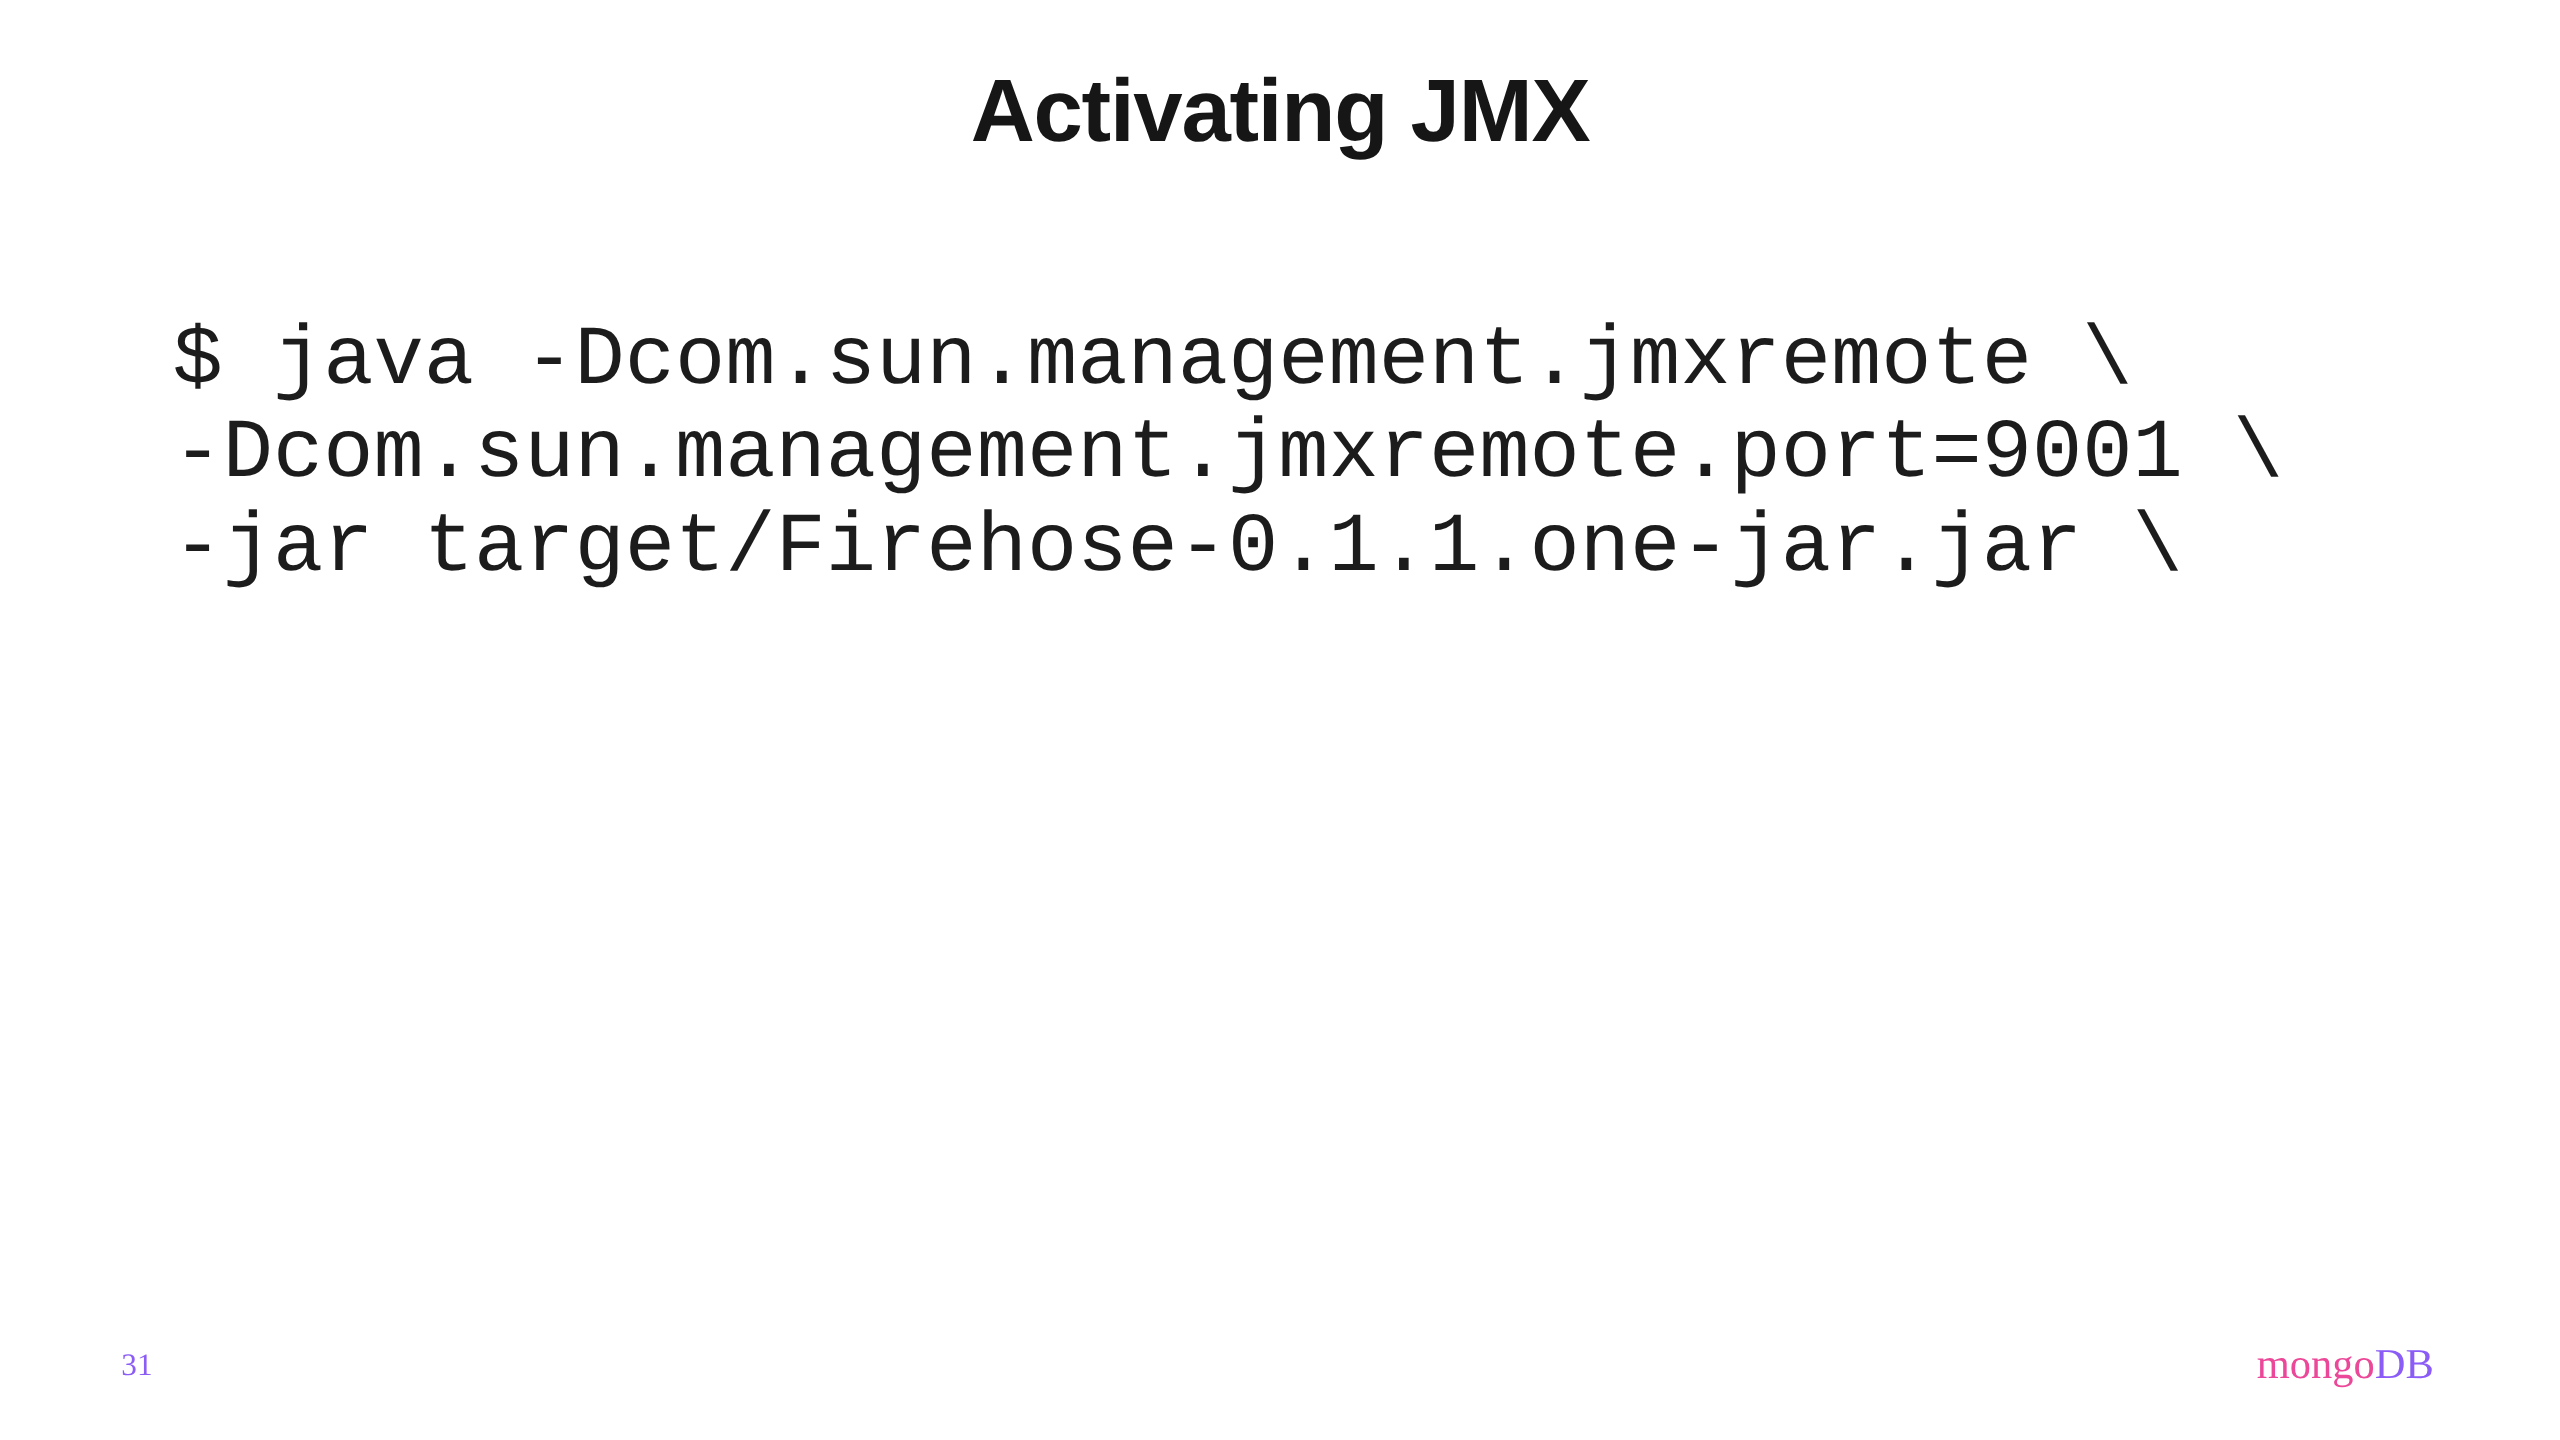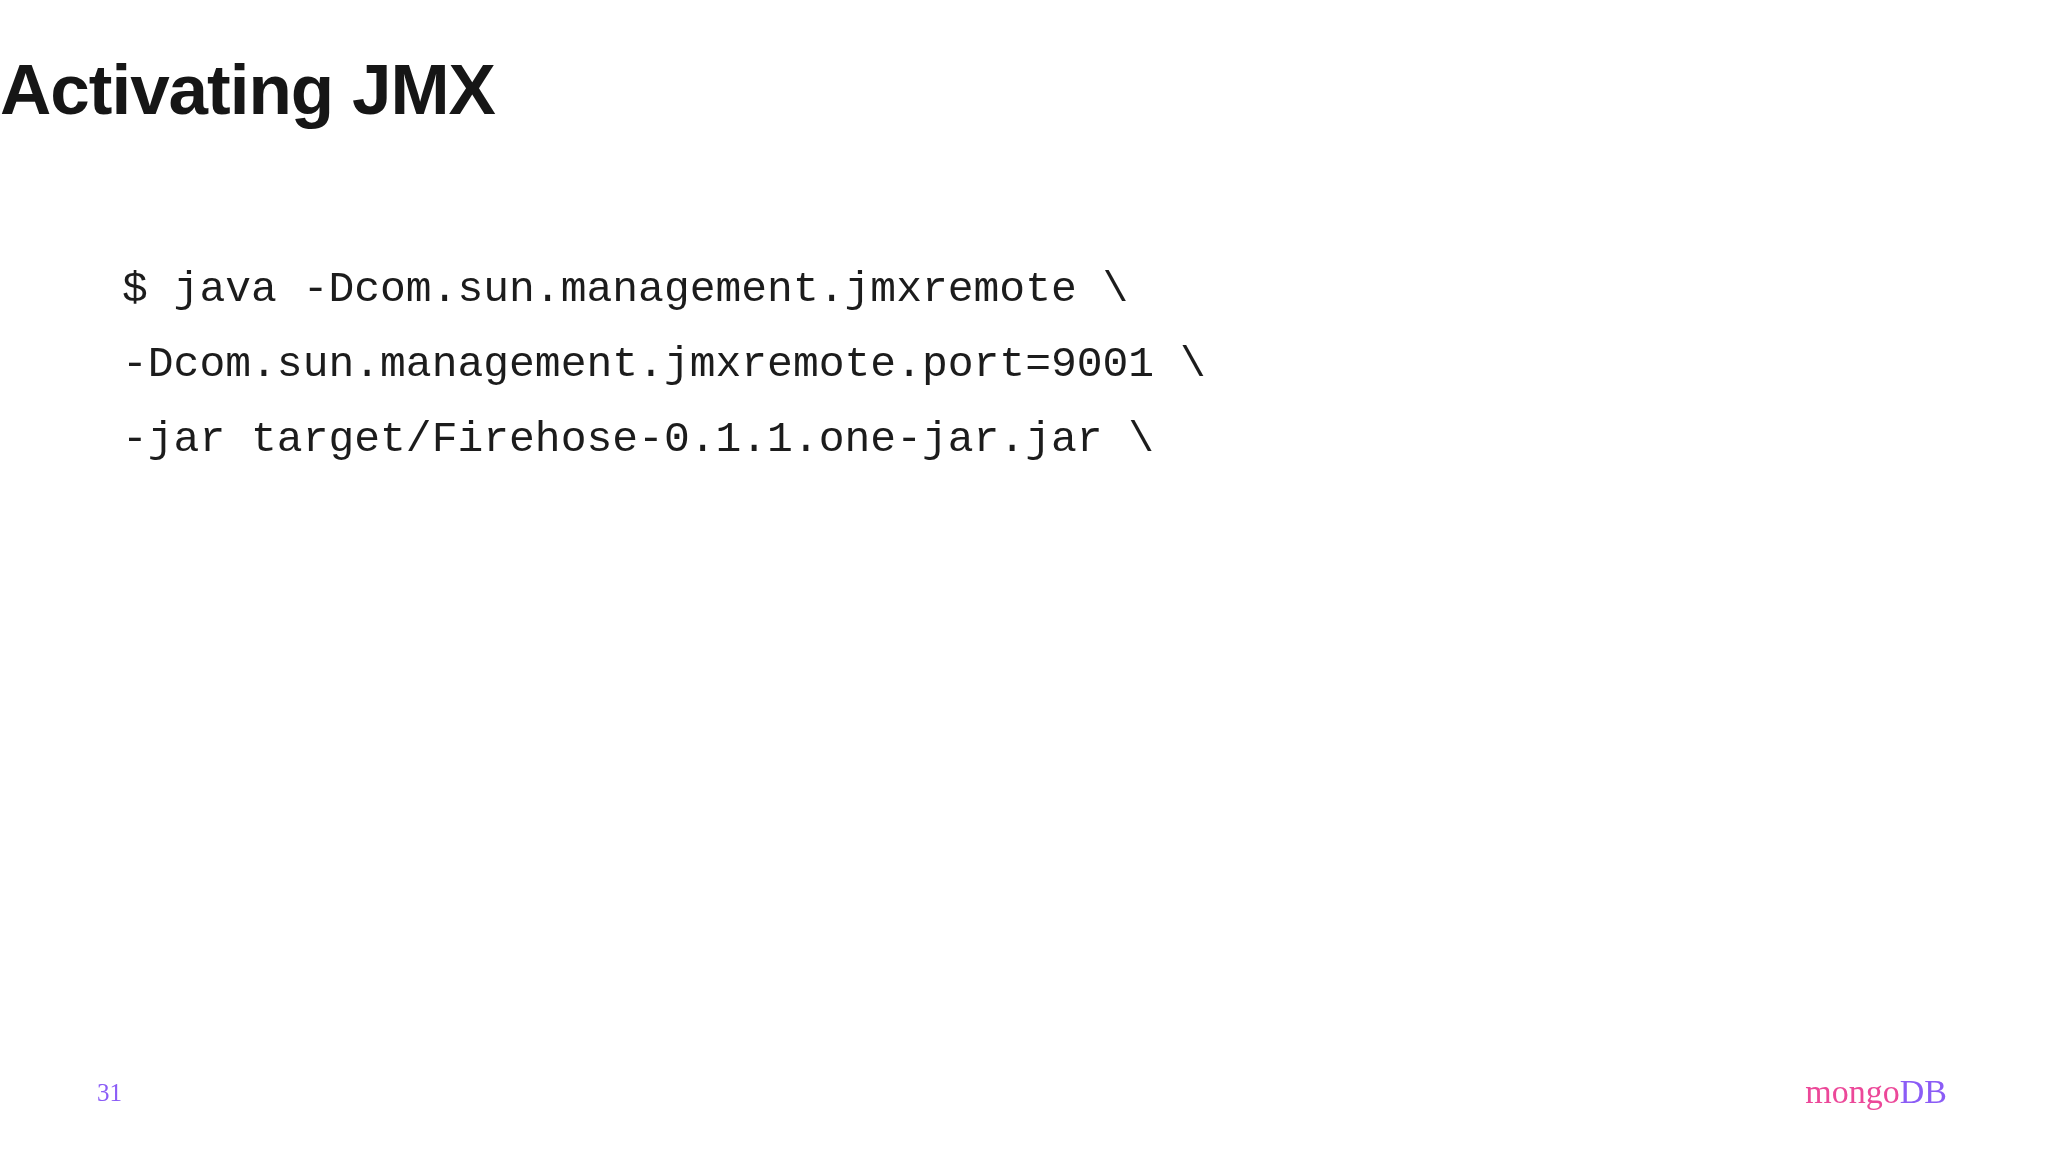--- a/index.html
+++ b/index.html
@@ -14,40 +14,41 @@
     background: #ffffff;
     overflow: hidden;
     font-family: "Liberation Sans", sans-serif;
   }
   .slide-title {
     position: absolute;
     top: 54px;
     left: 0;
     right: 0;
     margin: 0;
-    text-align: left;
+    text-align: center;
     font-family: "Liberation Sans", sans-serif;
     font-size: 71px;
     font-weight: bold;
     letter-spacing: -1px;
     line-height: 1;
     color: #161616;
   }
   .code-block {
     position: absolute;
     top: 252px;
     left: 122px;
     color: #1c1c1c;
   }
   .code-line {
     font-family: "Liberation Mono", monospace;
-    font-size: 43px;
+    font-size: 67px;
     line-height: 75px;
     white-space: pre;
     font-weight: normal;
+    margin-left: 16px;
   }
   .page-number {
     position: absolute;
     left: 97px;
     top: 1080px;
     font-family: Liberation Serif, serif;
     font-size: 25px;
     line-height: 1;
     color: #8b5cf6;
   }

